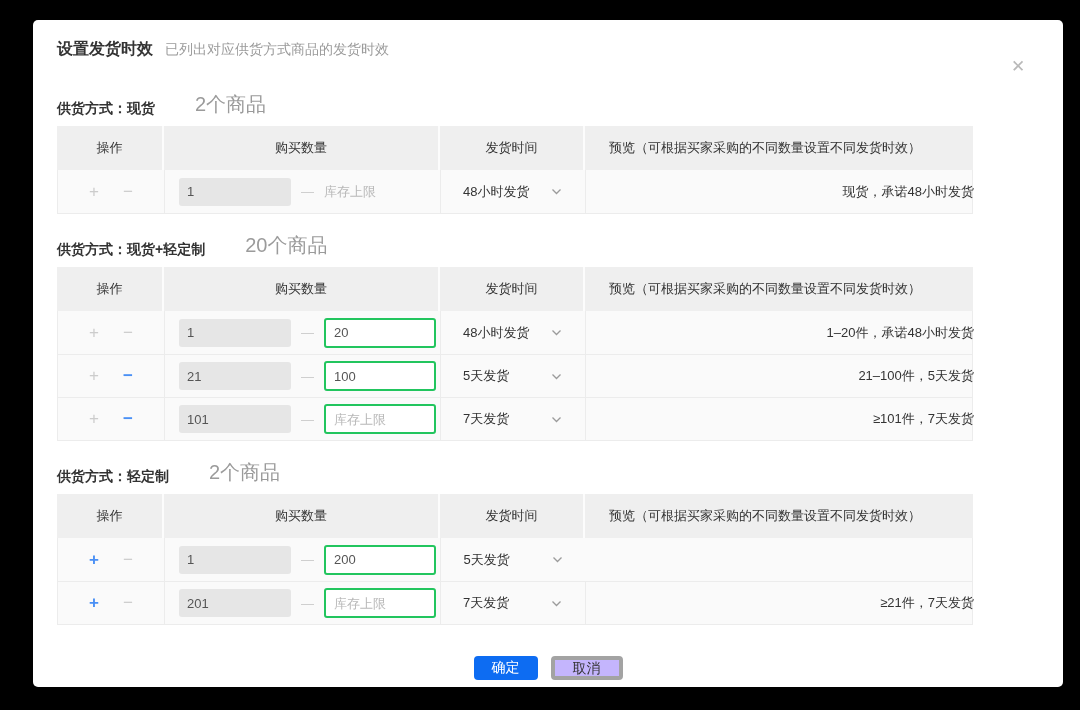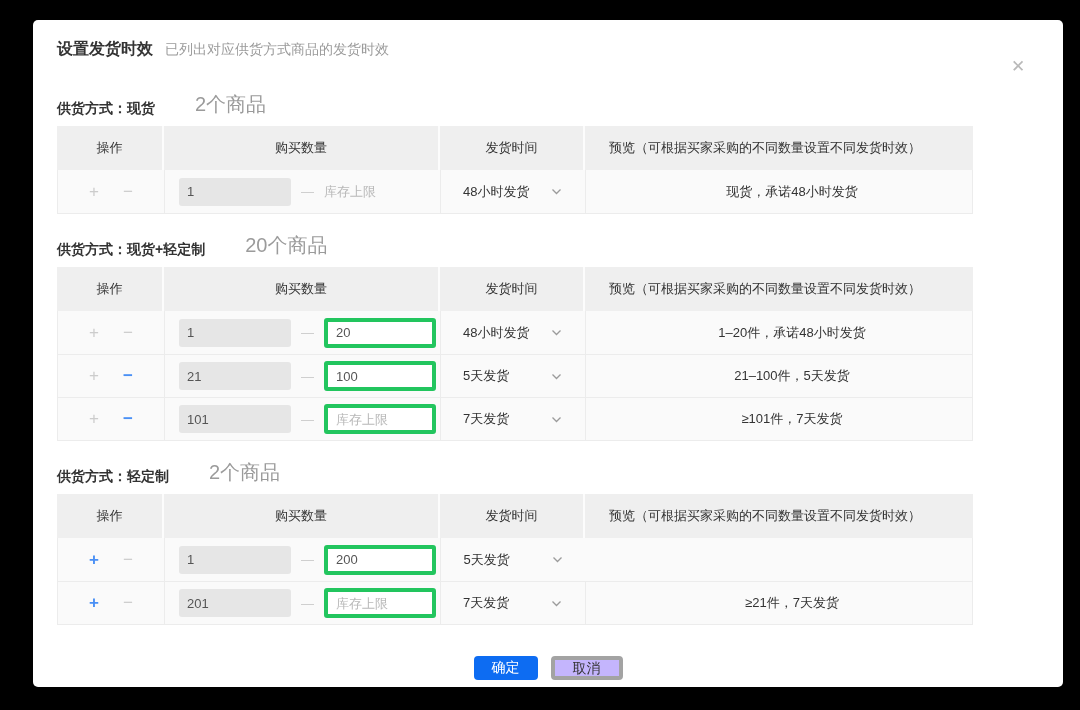--- a/index.html
+++ b/index.html
@@ -43,42 +43,42 @@
   .th:not(:last-child) { border-right: 2px solid #fcfcfc; }
   .tbody { background: #fafafa; border: 1px solid #ececec; border-top: none; }
   .tr { display: flex; height: 43px; }
   .tr + .tr { border-top: 1px solid #ececec; }
   .td { display: flex; align-items: center; flex-shrink: 0; }
   .td:not(:last-child) { border-right: 1px solid #ececec; }
 
   .col-op   { width: 107px; justify-content: center; }
   .col-qty  { width: 276px; }
   .col-time { width: 145px; justify-content: center; }
-  .col-prev { width: 388px; justify-content: center; padding-left: 24px; }
+  .col-prev { width: 388px; justify-content: flex-end; padding-left: 24px; }
   .tbody .col-qty { padding-left: 14px; }
   .tbody .col-op { border-right-width: 1px; }
 
   .op {
     display: inline-block; width: 20px; text-align: center;
     font-size: 17px; line-height: 20px; cursor: pointer; user-select: none;
   }
   .op.plus { margin-right: 14px; }
   .op.off { color: #cccccc; }
   .op.on { color: var(--accent-blue, #4a90f5); font-weight: bold; }
 
   .min-input {
     width: 112px; height: 28px;
     background: #e6e6e6; border: none; border-radius: 3px;
     padding: 0 8px; font-size: 13px; color: #555;
     font-family: inherit;
   }
   .dash { color: #c9c9c9; margin: 0 10px; font-size: 13px; }
   .max-input {
     width: 112px; height: 30px;
-    background: #fff; border: 4px solid #22c55e; border-radius: 3px;
+    background: #fff; border: 2px solid #22c55e; border-radius: 3px;
     padding: 0 8px; font-size: 13px; color: #555;
     font-family: inherit; outline: none;
   }
   .max-input::placeholder, .min-input::placeholder { color: #b8b8b8; }
   .max-plain { color: #b8b8b8; font-size: 13px; }
 
   .select {
     width: 100px; display: flex; align-items: center;
     justify-content: space-between; cursor: pointer;
   }

